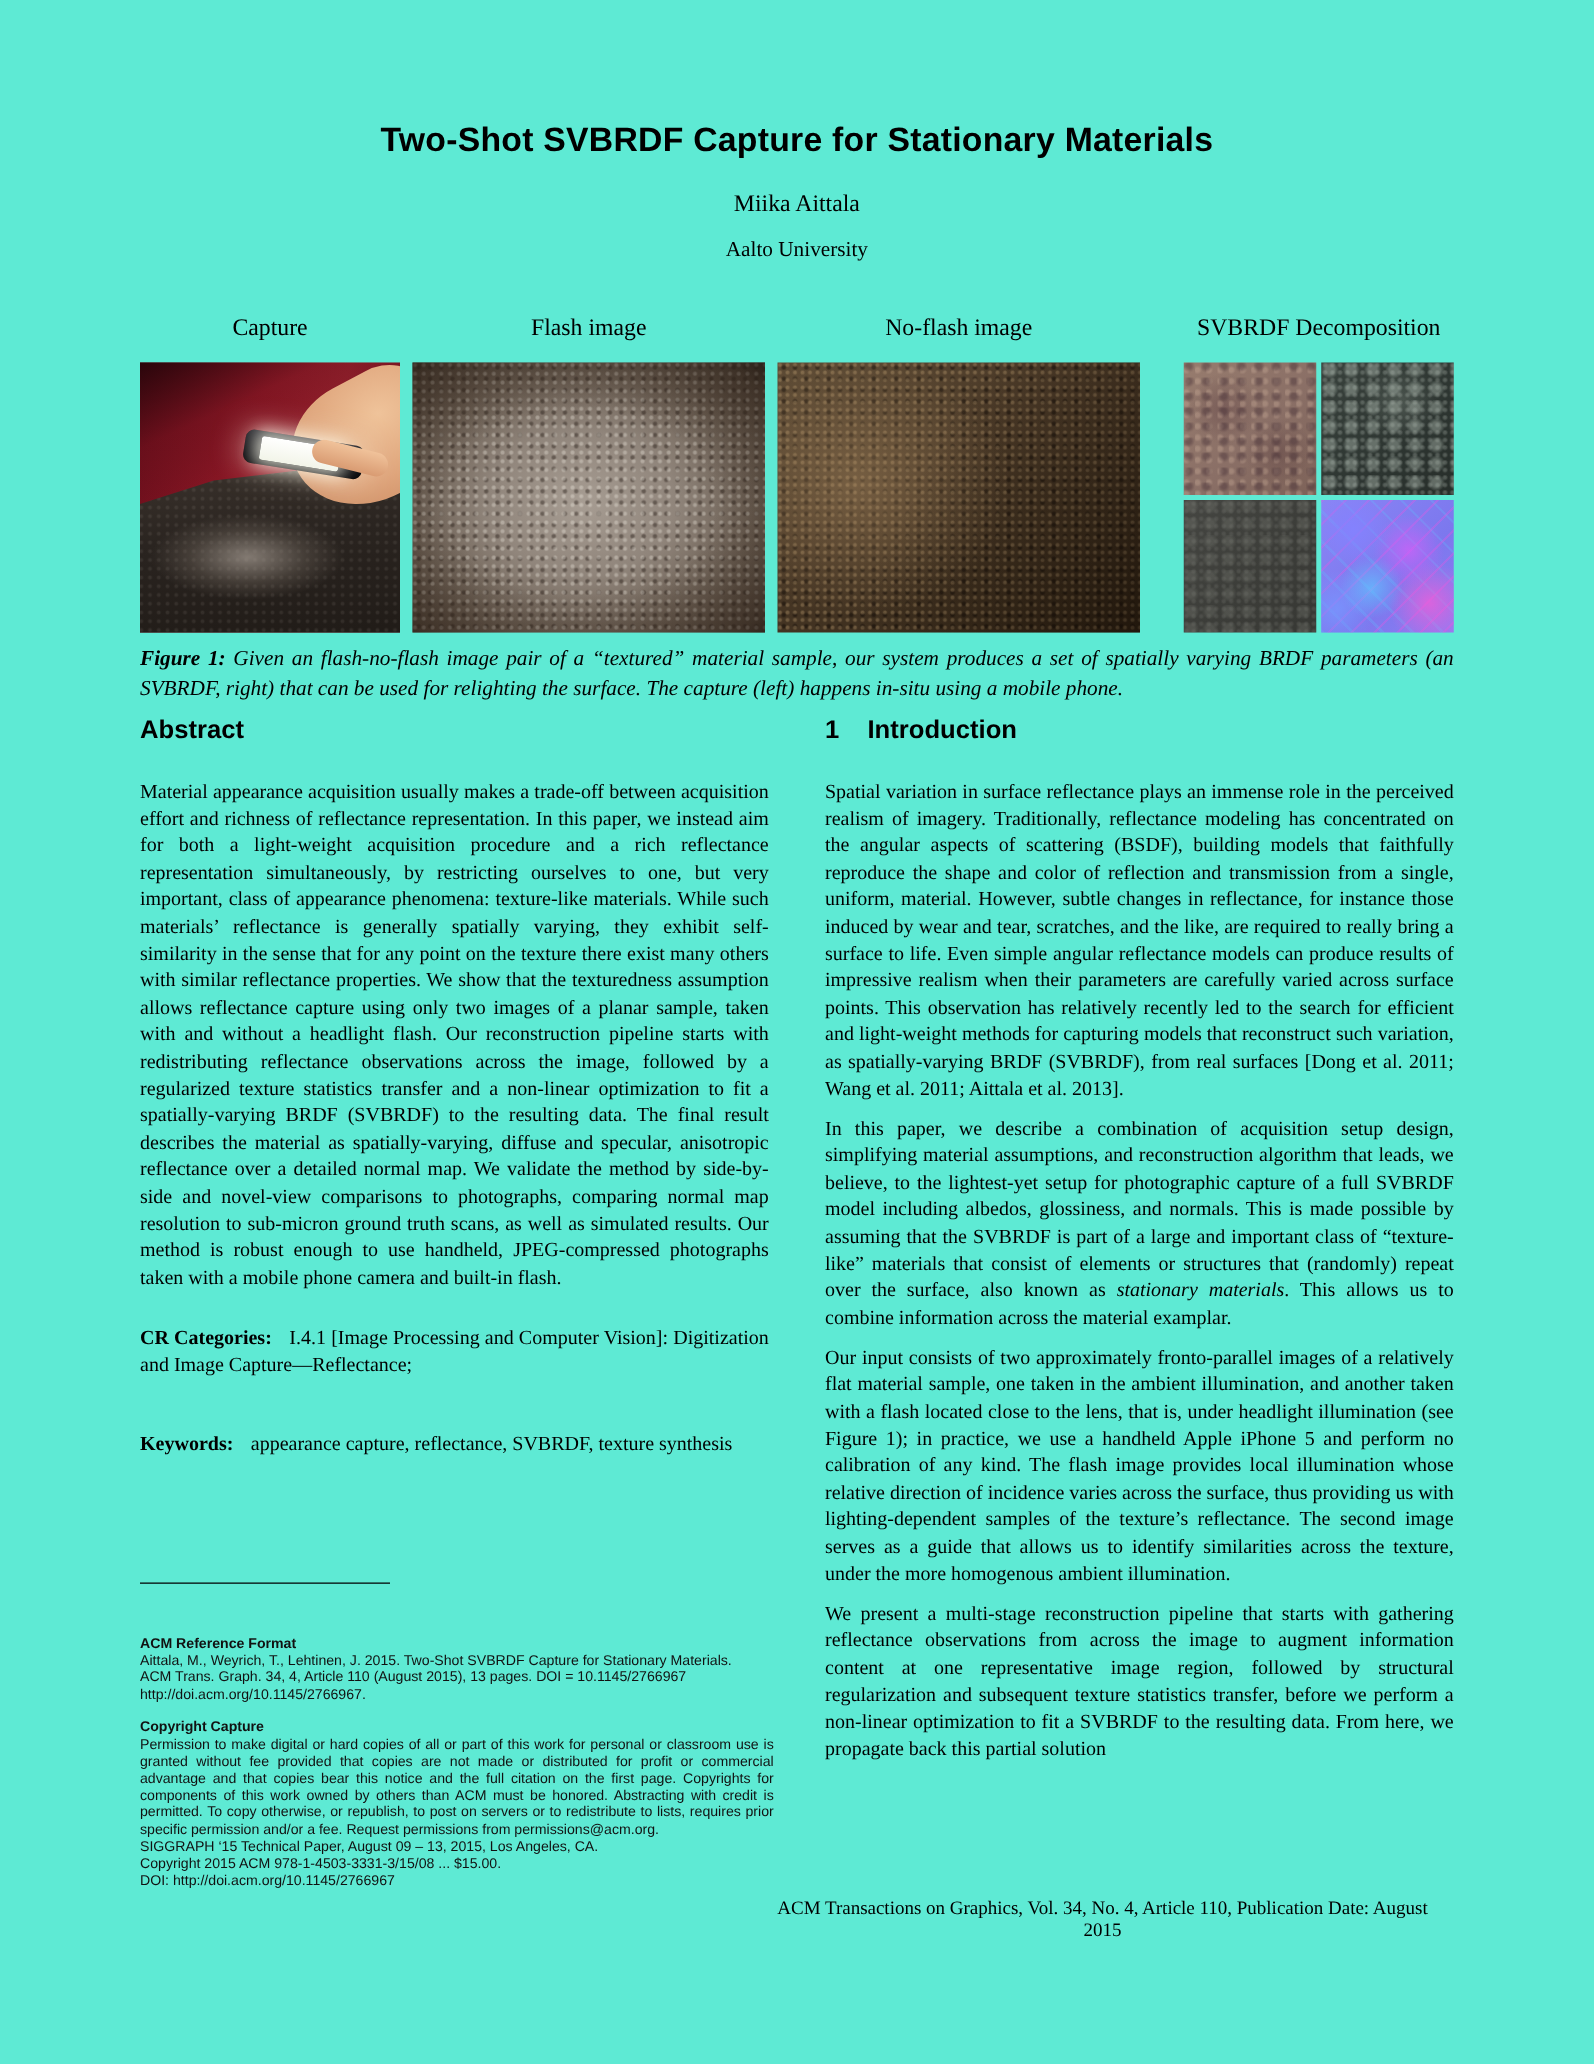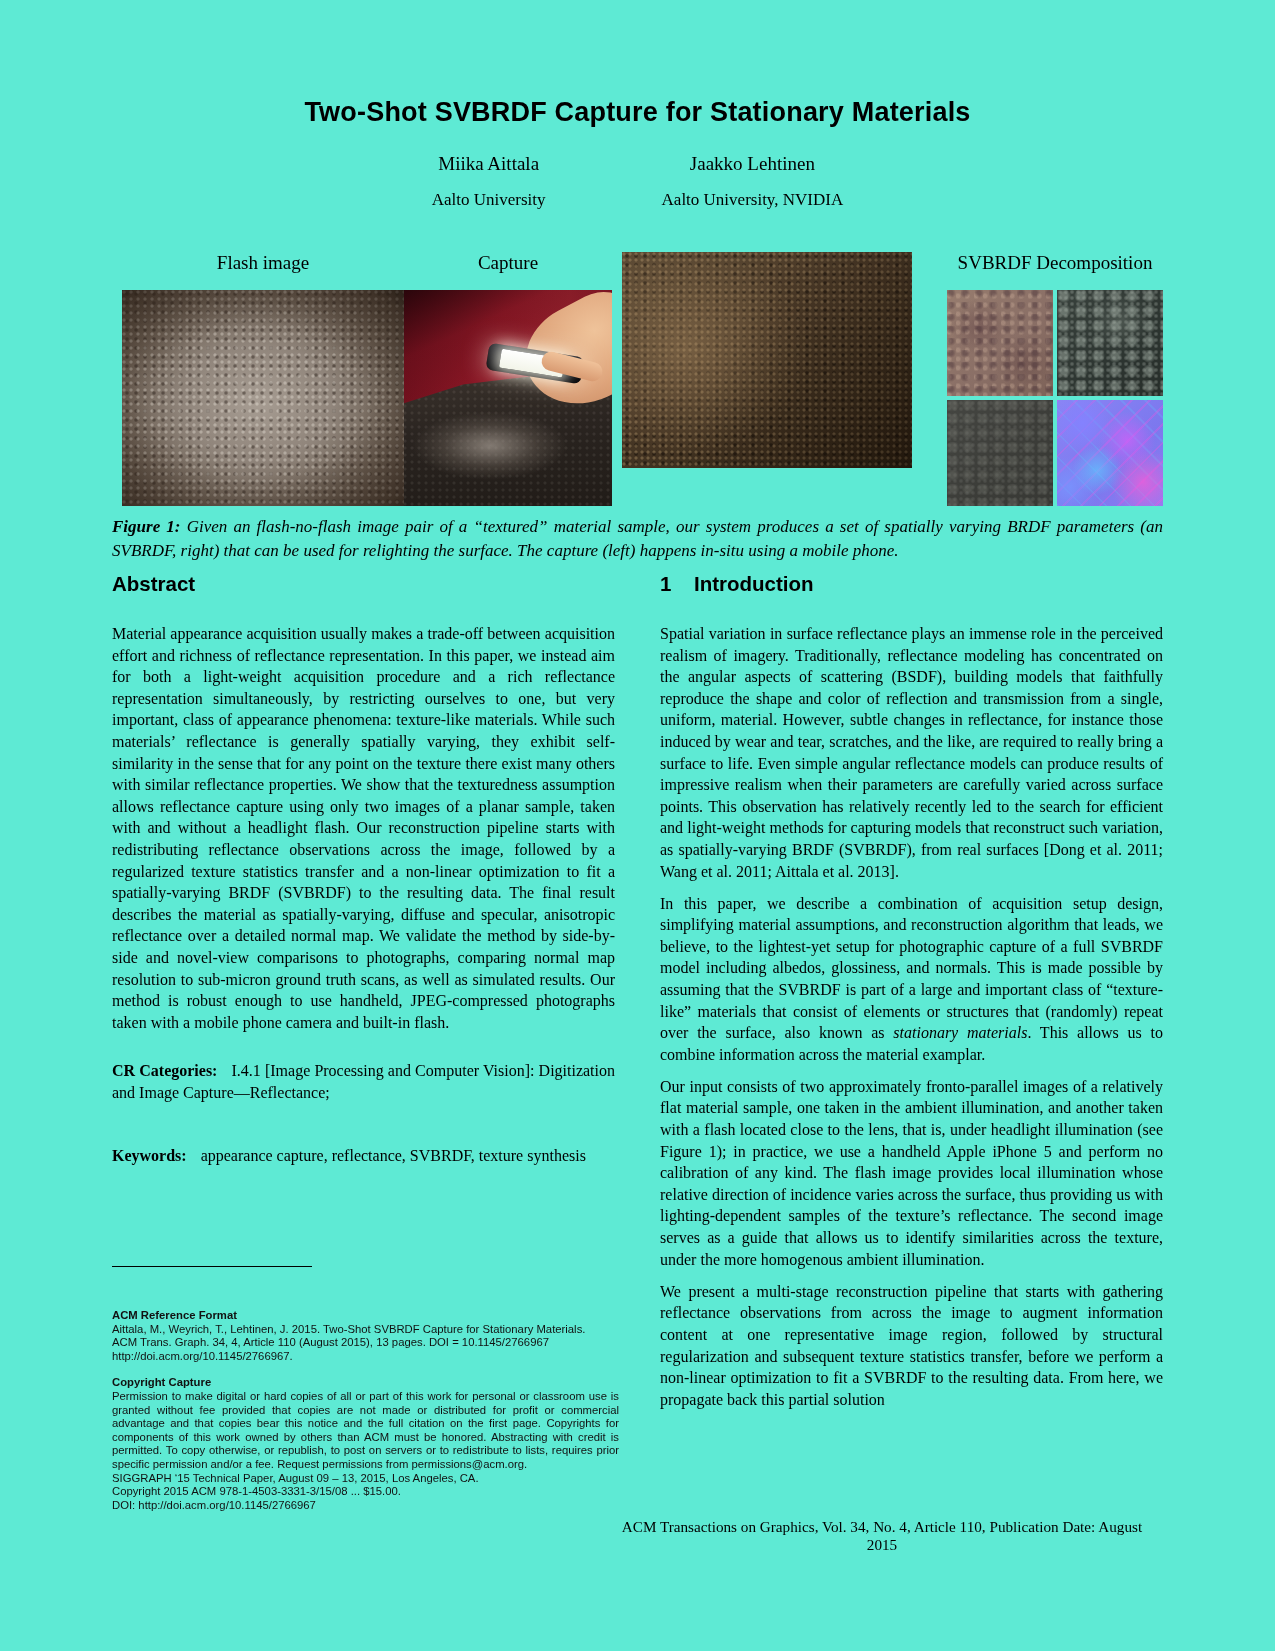--- a/index.html
+++ b/index.html
@@ -177,47 +177,44 @@
 
 <div class="page">
 
   <h1 class="title">Two-Shot SVBRDF Capture for Stationary Materials</h1>
 
   <div class="authors">
     <div class="author">
       <div class="a-name">Miika Aittala</div>
       <div class="a-affil">Aalto University</div>
     </div>
-    <div class="author">
-      <div class="a-name">Jaakko Lehtinen</div>
-      <div class="a-affil">Aalto University, NVIDIA</div>
-    </div>
   </div>
 
   <div class="figure">
     <div class="panels">
-
-      <div class="panel" style="width:282px;margin-left:10px;">
-        <div class="panel-label">Flash image</div>
-        <div class="photo flash"></div>
-      </div>
 
       <div class="panel" style="width:208px;">
         <div class="panel-label">Capture</div>
         <div class="photo capture">
           <div class="seat"></div>
           <div class="hand"></div>
           <div class="phone">
             <div class="screen"></div>
           </div>
           <div class="finger"></div>
         </div>
       </div>
 
+      <div class="panel" style="width:282px;margin-left:10px;">
+        <div class="panel-label">Flash image</div>
+        <div class="photo flash"></div>
+      </div>
+
       <div class="panel" style="width:290px;margin-left:10px;">
+        <div class="panel-label">No-flash image</div>
         <div class="photo noflash"></div>
       </div>
 
       <div class="panel" style="width:216px;margin-left:35px;">
         <div class="panel-label">SVBRDF Decomposition</div>
         <div class="grid2x2">
           <div class="tile tile-diffuse"></div>
           <div class="tile tile-specular"></div>
           <div class="tile tile-gloss"></div>
           <div class="tile tile-normal"></div>

